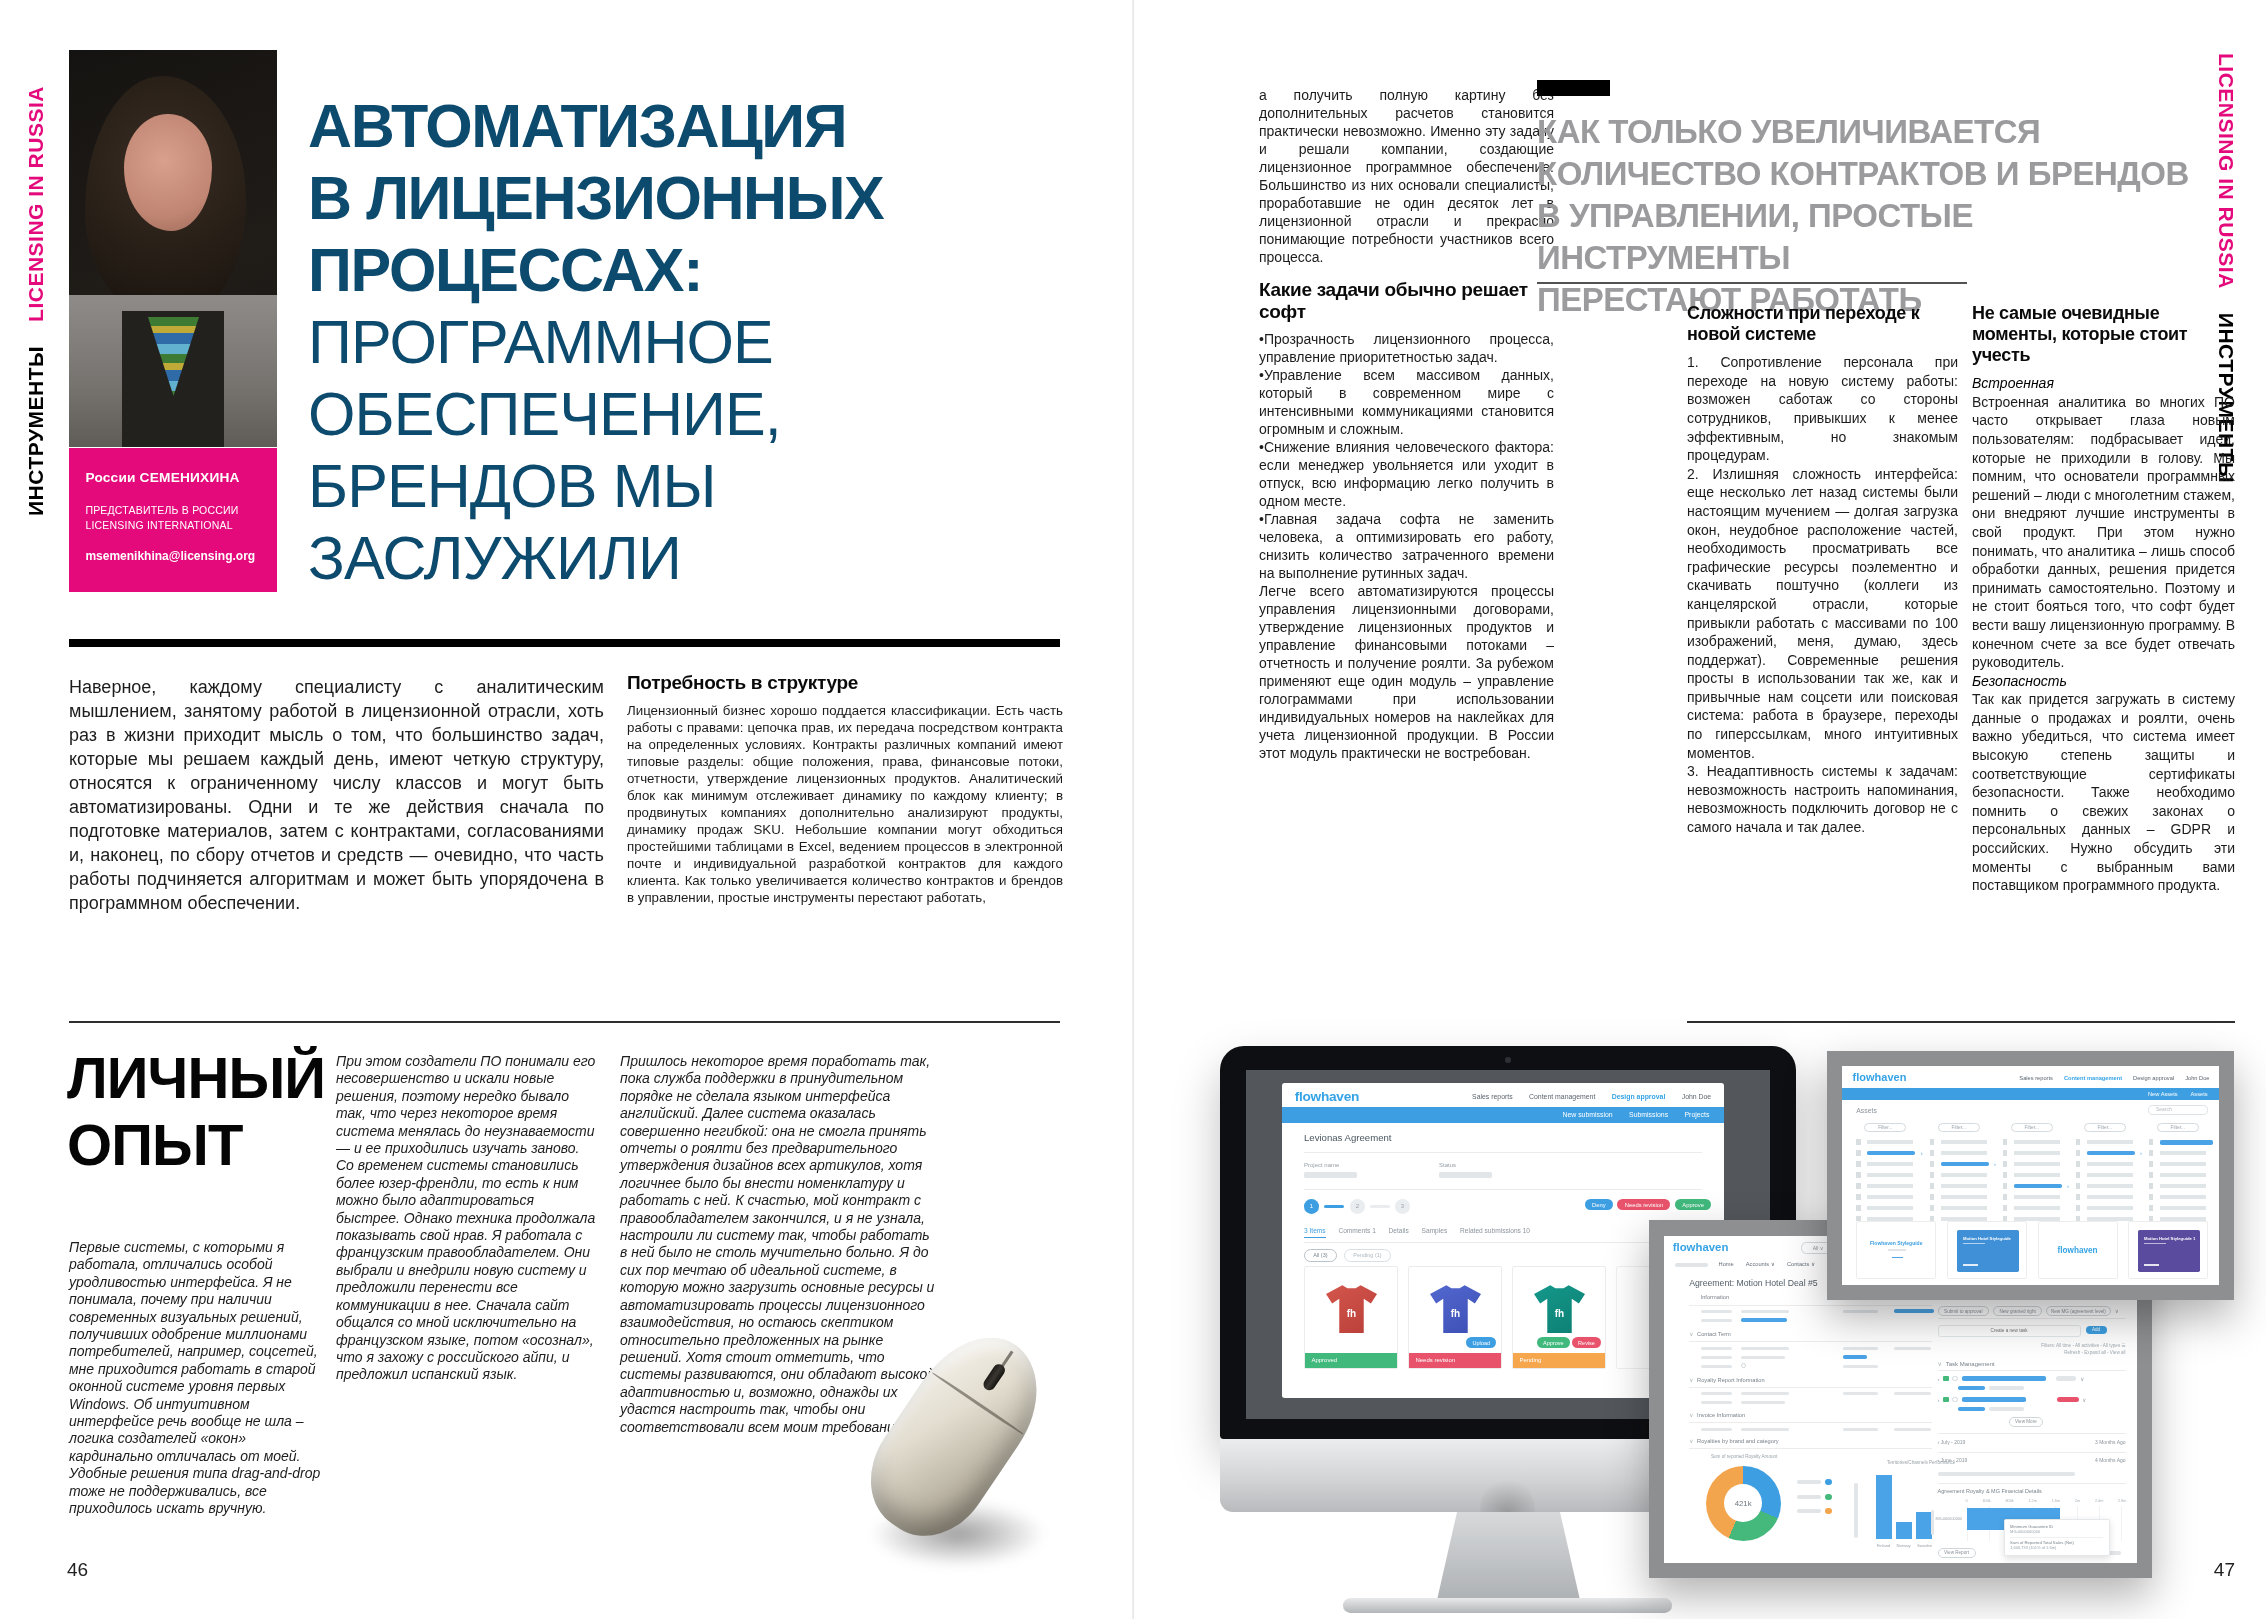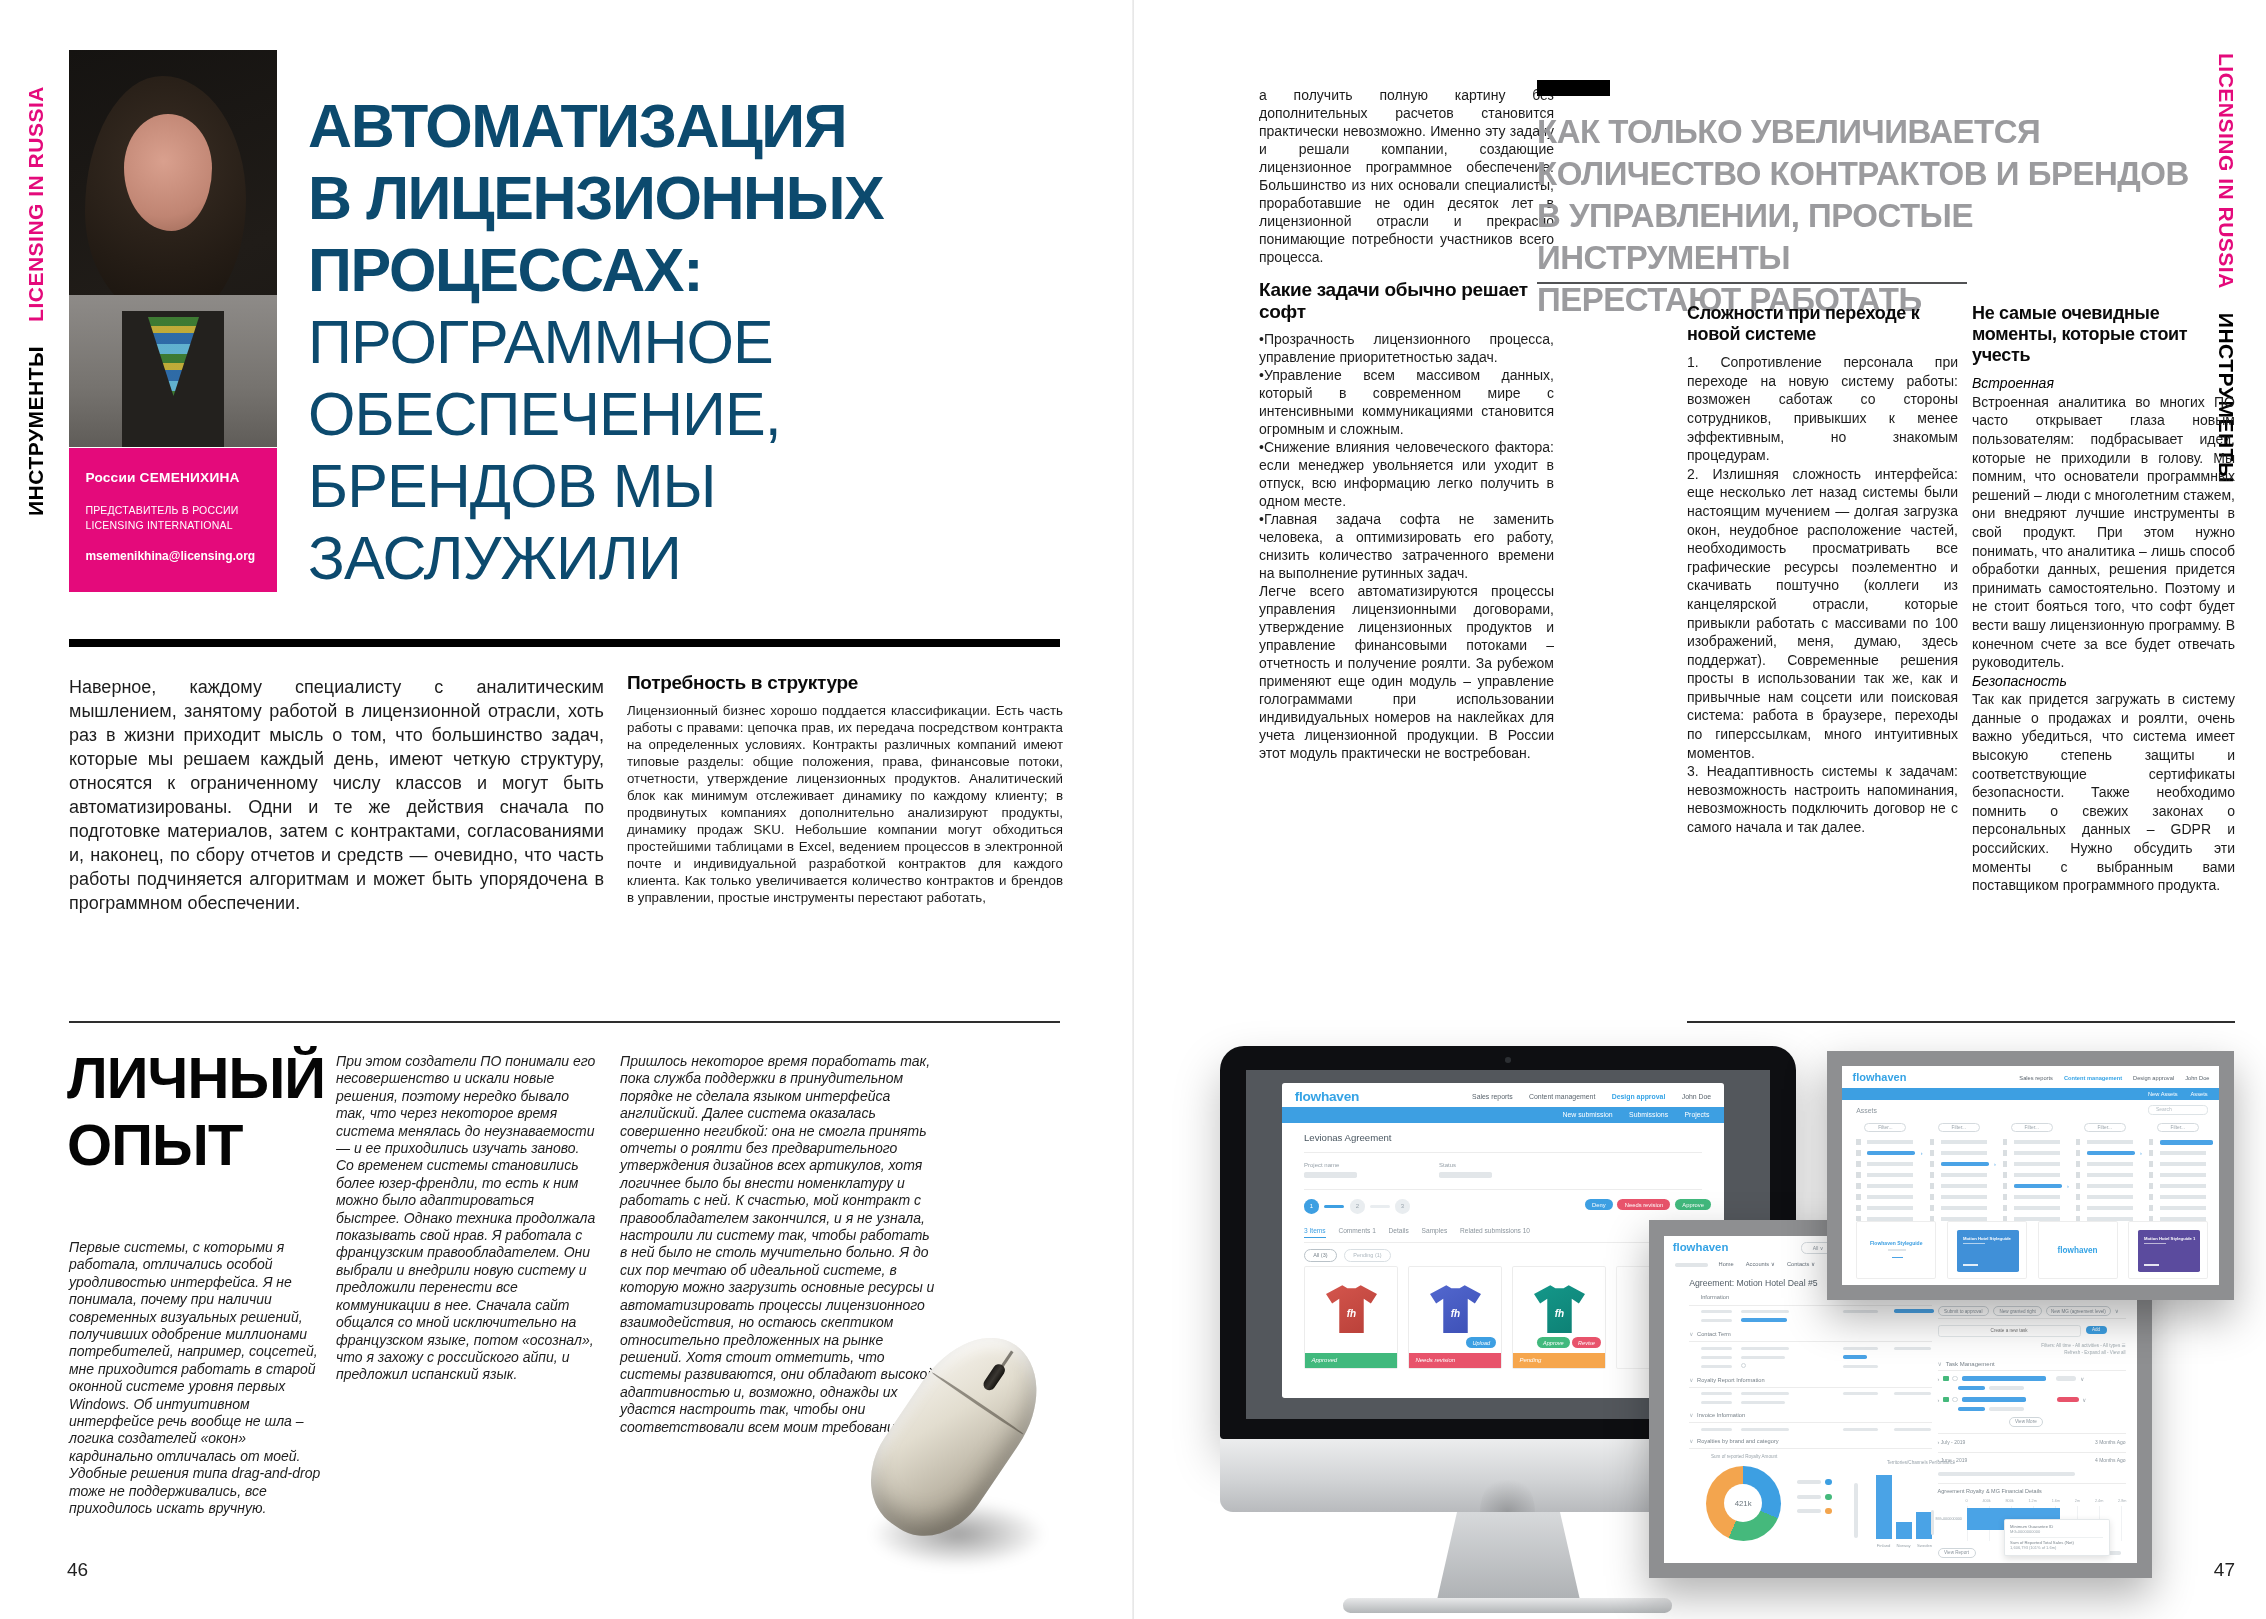--- a/index.html
+++ b/index.html
@@ -113,21 +113,21 @@
   #win1 .actions { position:absolute; right:12.8px; top:116px; display:flex; gap:4.6px; }
   #win1 .actions .pill { font-size:5.8px; color:#fff; padding:2.7px 7.3px; }
   .p-blue { background:#3d9fe2; } .p-red { background:#e8536b; } .p-green { background:#41b97d; } .p-orange { background:#f6a64d; }
   #win1 .tabs { position:absolute; left:22px; top:144px; display:flex; gap:12.8px; font-size:6.6px; color:#8b959d; }
   #win1 .tabs .on { color:#3d9fe2; border-bottom:1.8px solid #3d9fe2; padding-bottom:2.7px; }
   #win1 .fpills { position:absolute; left:22px; top:166px; display:flex; gap:7.3px; }
   #win1 .fpills .pill { font-size:5.5px; padding:2.3px 8.2px; background:#fff; }
   #win1 .fp1 { border:0.9px solid #b9c2c8; color:#7b868e; }
   #win1 .fp2 { border:0.9px solid #d9dfe3; color:#aeb8bf; }
   #win1 .cards { position:absolute; left:22px; top:183px; display:flex; gap:10px; }
-  .pcard { position:relative; width:94px; height:103px; border:0.9px solid #ececec; border-radius:1.8px; background:#fff;font-style:italic; }
+  .pcard { position:relative; width:94px; height:103px; border:0.9px solid #ececec; border-radius:1.8px; background:#fff; }
   .tee { position:absolute; left:21px; top:18.3px; width:51px; height:48px; clip-path:polygon(32% 0%,42% 6%,58% 6%,68% 0%,100% 18%,88% 38%,74% 28%,74% 100%,26% 100%,26% 28%,12% 38%,0% 18%); display:flex; align-items:center; justify-content:center; }
   .tee span { color:#fff; font-size:10px; font-weight:bold; margin-top:9.1px; }
   .tee-red { background:linear-gradient(150deg,#d4564d,#b83f38); }
   .tee-blue { background:linear-gradient(150deg,#5368cf,#3c4fb5); }
   .tee-teal { background:linear-gradient(150deg,#14988a,#0d7f73); }
   .statusbar { position:absolute; left:0; bottom:0; width:100%; height:14.6px; color:#fff; font-size:6px; line-height:14.6px; padding-left:6.4px; }
   .badge { position:absolute; font-size:5.5px; color:#fff; padding:2.3px 6.4px; border-radius:7.3px; }
   #card4 { position:absolute; left:334px; top:183px; width:94px; height:103px; border:0.9px solid #f0f0f0; border-radius:1.8px; background:#fff; }
 
   

